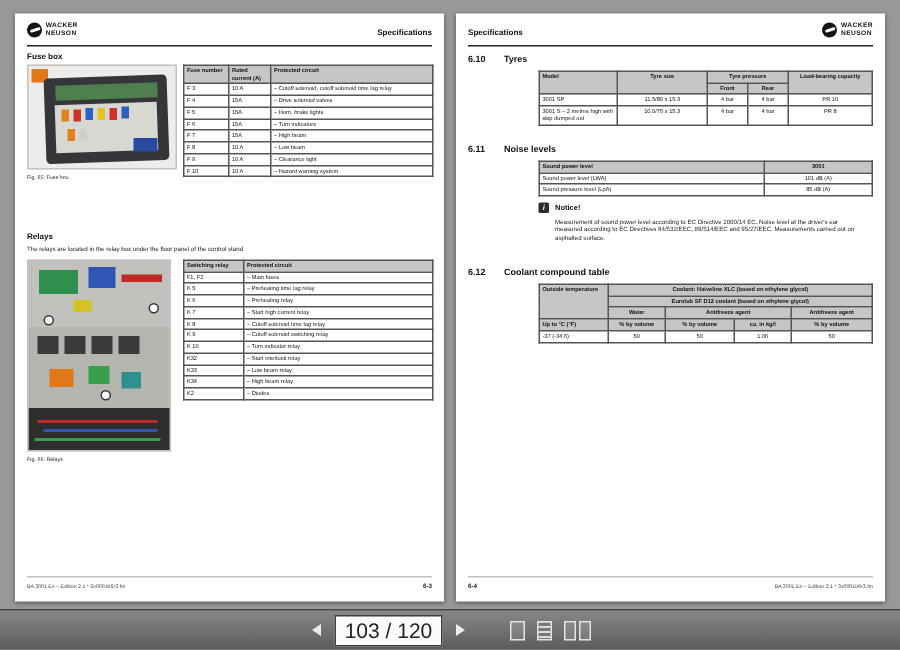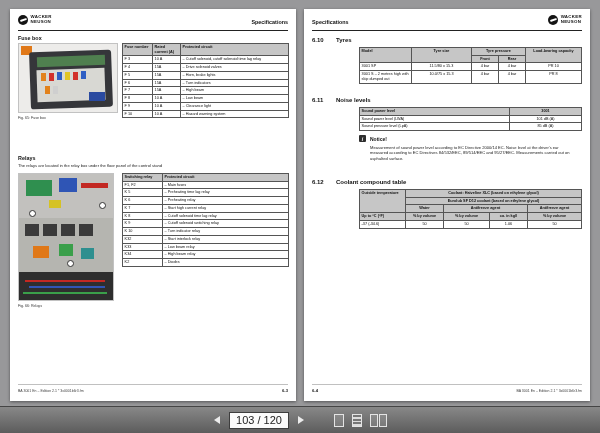--- a/index.html
+++ b/index.html
@@ -61,21 +61,21 @@
     background:linear-gradient(#888888,#5c5c5c);
     border-top:1px solid #454545;
     display:flex; align-items:center; justify-content:center; gap:28px;
   }
   .tb-nav { display:flex; align-items:center; gap:7px; }
   .tb-btn { background:none; border:none; padding:2px; cursor:pointer; display:flex; align-items:center; }
   .tri-left  { width:0; height:0; border-top:4px solid transparent; border-bottom:4px solid transparent; border-right:6px solid #ececec; }
   .tri-right { width:0; height:0; border-top:4px solid transparent; border-bottom:4px solid transparent; border-left:6px solid #ececec; }
   .page-box {
     background:#fbfbfb; border:1px solid #3d3d3d; color:#222;
-    font-size:11px; padding:1.5px 6px; min-width:40px; text-align:center;
+    font-size:14px; padding:1.5px 6px; min-width:40px; text-align:center;
   }
   .view-icons { display:flex; align-items:center; gap:8px; }
   .vicon { background:rgba(255,255,255,.12); border:1px solid #e4e4e4; width:10px; height:13px; display:block; cursor:pointer; padding:0; }
   .vicon-two { width:18px; border:none; background:none; display:flex; gap:1.5px; }
   .vicon-two i { display:block; width:8px; height:13px; border:1px solid #e4e4e4; background:rgba(255,255,255,.12); }
   .vicon-cont { background:repeating-linear-gradient(#777 0 2px, #ddd 2px 3.5px); border:1px solid #e4e4e4; }
 </style>
 </head>
 <body>
 

